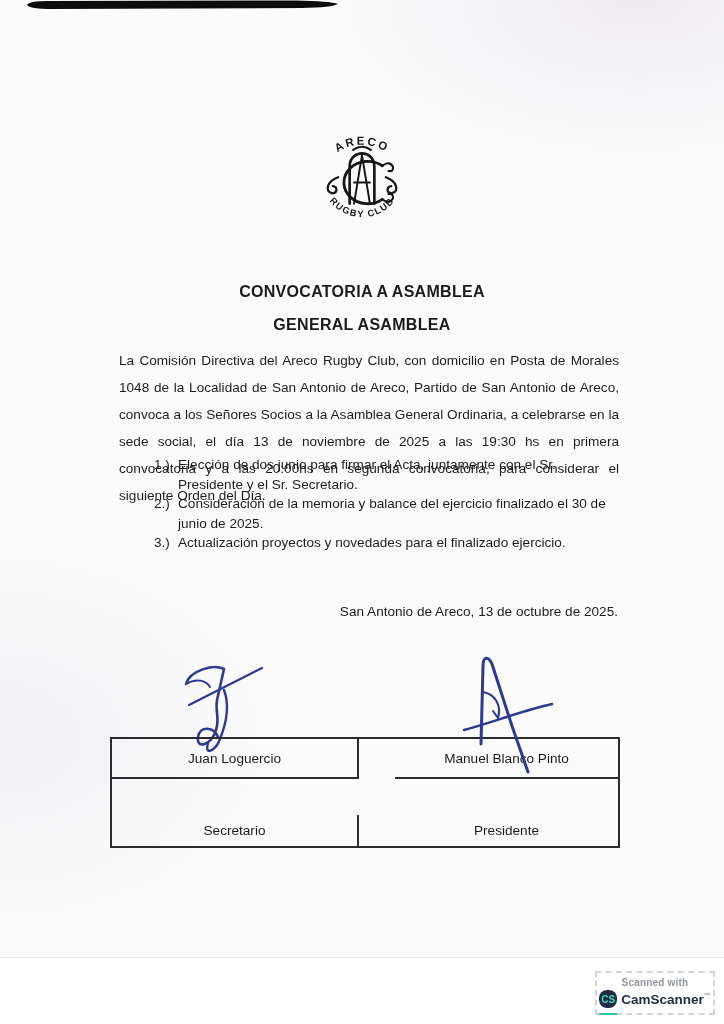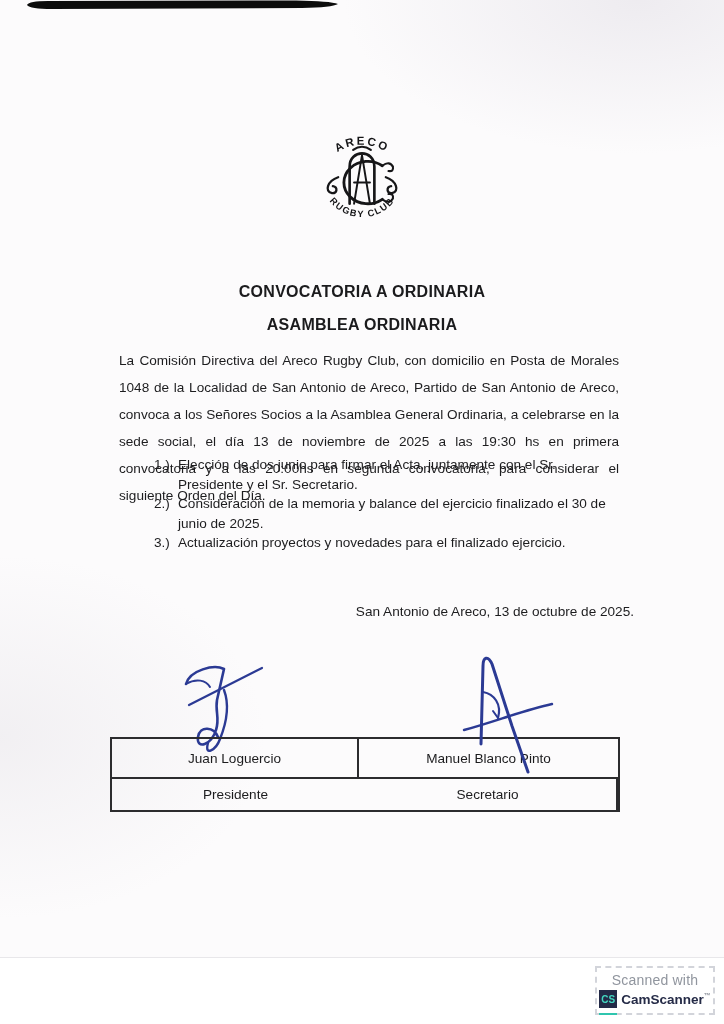--- a/index.html
+++ b/index.html
@@ -38,52 +38,52 @@
     text-align:justify; color:#1d1d1f;
   }
 
   .agenda { position:absolute; left:154px; top:455px; width:465px; }
   .agenda-item { display:flex; font-size:13.6px; line-height:19.6px; color:#1d1d1f; }
   .agenda-num { width:24px; flex:0 0 24px; }
   .agenda-text { flex:1; }
 
   .dateline {
     position:absolute; left:0; top:604px; width:618px;
-    text-align:right; font-size:13.6px; color:#1d1d1f;margin-left:16px;
+    text-align:right; font-size:13.6px; color:#1d1d1f;
   }
 
   .sig { position:absolute; pointer-events:none; }
   .sig-left  { left:172px; top:652px; }
   .sig-right { left:452px; top:636px; z-index:3; }
 
   .sig-table {
     position:absolute; left:110px; top:737px; width:510px;
     box-sizing:border-box;
     border:2px solid #2c2c2e;
     display:grid; grid-template-columns:247px 1fr;
-    background:transparent; z-index:2;
+    background:transparent; z-index:2;gap:36px;
   }
   .sig-cell {
     display:flex; align-items:center; justify-content:center;
     font-size:13.6px; color:#1c1c1e; box-sizing:border-box;
   }
   .cell-name { height:40px; border-bottom:2px solid #2c2c2e; }
   .cell-role { height:31px; }
   .col-left  { border-right:2px solid #2c2c2e; }
 
   .cam-badge {
     position:absolute; right:9px; bottom:9px;
     width:108px; padding:4px 4px 5px 4px;
     border:2px dashed #d2d4da; background:#ffffff;
     display:flex; flex-direction:column; align-items:center; gap:2px;
   }
-  .cam-top { font-size:14px; color:#90959e; letter-spacing:0.2px; }
+  .cam-top { font-size:10px; color:#90959e; letter-spacing:0.2px;font-weight:bold; }
   .cam-row { display:flex; align-items:center; gap:4px; }
   .cs-icon {
-    width:18px; height:18px; border-radius:0;
+    width:18px; height:18px; border-radius:8px;
     background:#232a47; color:#43d7c1;
     font-size:10px; font-weight:bold;
     display:flex; align-items:center; justify-content:center;
     position:relative;
   }
   .cs-icon::after {
     content:""; position:absolute; left:0; bottom:-7px;
     width:18px; height:2px; background:#2fc5ae;
   }
   .cam-brand { font-size:13.5px; font-weight:bold; color:#252b47; }
@@ -116,22 +116,22 @@
       <path d="M 50,27 Q 60,20 70,27" stroke-width="2.4"></path>
     </g>
     <text font-family="Liberation Sans, sans-serif" font-size="13" font-weight="bold" fill="#141416" letter-spacing="2.5">
       <textPath href="#arcTop" startOffset="50%" text-anchor="middle">ARECO</textPath>
     </text>
     <text font-family="Liberation Sans, sans-serif" font-size="10.5" font-weight="bold" fill="#141416" letter-spacing="1.5">
       <textPath href="#arcBottom" startOffset="50%" text-anchor="middle">RUGBY CLUB</textPath>
     </text>
   </svg>
 
-  <div class="title-line1">CONVOCATORIA A ORDINARIA</div>
-  <div class="title-line2">ASAMBLEA ORDINARIA</div>
+  <div class="title-line1">CONVOCATORIA A ASAMBLEA</div>
+  <div class="title-line2">GENERAL ASAMBLEA</div>
 
   <div class="paragraph">La Comisión Directiva del Areco Rugby Club, con domicilio en Posta de Morales 1048 de la Localidad de San Antonio de Areco, Partido de San Antonio de Areco, convoca a los Señores Socios a la Asamblea General Ordinaria, a celebrarse en la sede social, el día 13 de noviembre de 2025 a las 19:30 hs en primera convocatoria y a las 20:00hs en segunda convocatoria, para considerar el siguiente Orden del Día.</div>
 
   <div class="agenda">
     <div class="agenda-item">
       <span class="agenda-num">1.)</span>
       <span class="agenda-text">Elección de dos junio para firmar el Acta, juntamente con el Sr. Presidente y el Sr. Secretario.</span>
     </div>
     <div class="agenda-item">
       <span class="agenda-num">2.)</span>
@@ -159,22 +159,22 @@
       <path d="M 29,108 L 31,30 C 31,21 36,19 40,28 L 60,90 L 76,136" stroke-width="3"></path>
       <path d="M 31,56 C 42,58 50,68 46,82" stroke-width="2.2"></path>
       <path d="M 46,82 L 41,75" stroke-width="2"></path>
       <path d="M 12,94 C 42,86 72,74 100,68" stroke-width="2.4"></path>
     </g>
   </svg>
 
   <div class="sig-table">
     <div class="sig-cell cell-name col-left">Juan Loguercio</div>
     <div class="sig-cell cell-name">Manuel Blanco Pinto</div>
+    <div class="sig-cell cell-role col-left">Secretario</div>
     <div class="sig-cell cell-role">Presidente</div>
-    <div class="sig-cell cell-role col-left">Secretario</div>
   </div>
 
   <div class="footer-strip"></div>
   <div class="cam-badge">
     <div class="cam-top">Scanned with</div>
     <div class="cam-row">
       <div class="cs-icon">CS</div>
       <div class="cam-brand"><span>CamScanner</span><sup class="cam-tm">™</sup></div>
     </div>
   </div>

